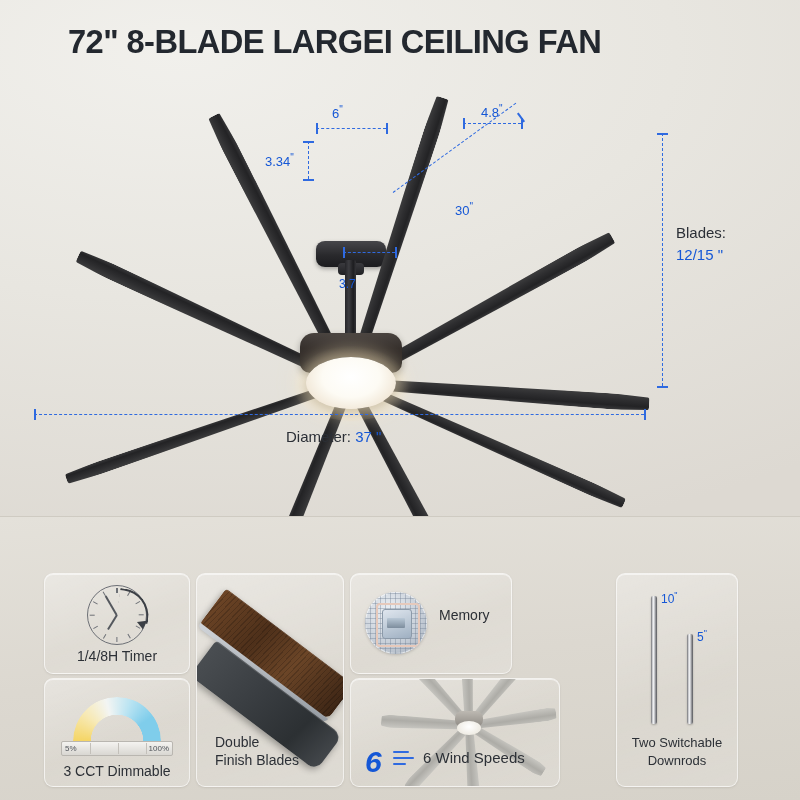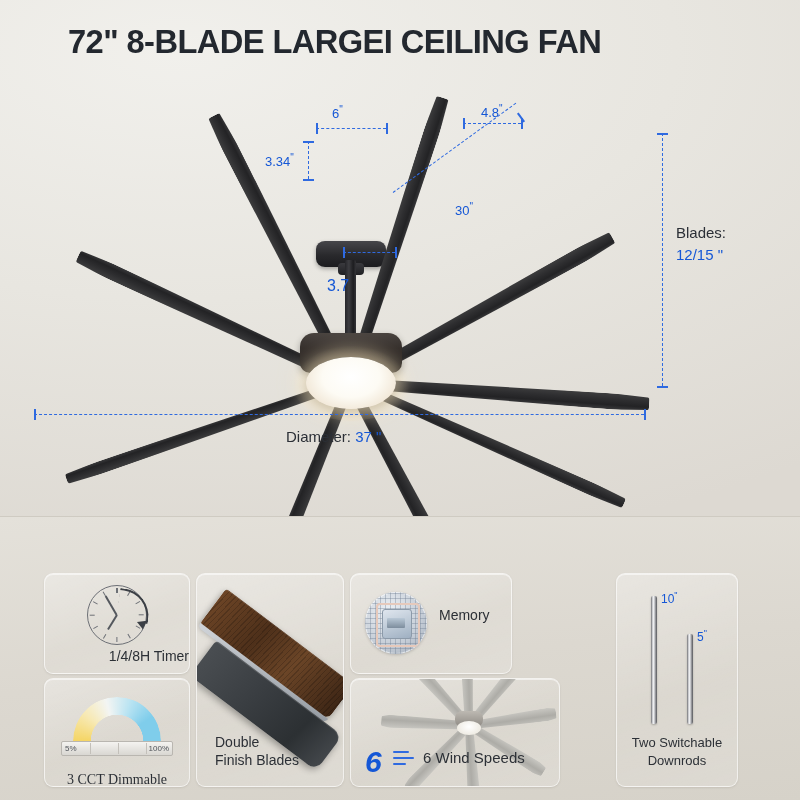--- a/index.html
+++ b/index.html
@@ -281,21 +281,21 @@
     <div class="dline dh" style="left:463px;top:123px;width:58px;"></div>
     <div class="cap-h" style="left:463px;top:118px;"></div>
     <div class="cap-h" style="left:521px;top:118px;"></div>
 
     <div class="dline dh" style="left:393px;top:192px;width:152px;transform:rotate(-36deg);transform-origin:0 50%;"></div>
     <div class="cap-h" style="left:520px;top:112px;transform:rotate(-36deg);"></div>
     <div class="dim" style="left:455px;top:201px;">
       <span>30</span><span class="q">"</span>
     </div>
 
-    <div class="dim" style="left:327px;top:277px;font-size:16px;">
+    <div class="dim" style="left:339px;top:277px;font-size:12px;">
       <span>3.7</span>
     </div>
     <div class="dline dh" style="left:343px;top:252px;width:52px;"></div>
     <div class="cap-h" style="left:343px;top:247px;"></div>
     <div class="cap-h" style="left:395px;top:247px;"></div>
 
     <div class="dline dv" style="left:662px;top:133px;height:253px;"></div>
     <div class="cap-v" style="left:657px;top:133px;"></div>
     <div class="cap-v" style="left:657px;top:386px;"></div>
     <div id="dimHeightLabel">
@@ -327,35 +327,35 @@
           <div class="tk" style="transform:rotate(180deg)"></div>
           <div class="tk" style="transform:rotate(210deg)"></div>
           <div class="tk" style="transform:rotate(240deg)"></div>
           <div class="tk" style="transform:rotate(270deg)"></div>
           <div class="tk" style="transform:rotate(300deg)"></div>
           <div class="tk" style="transform:rotate(330deg)"></div>
           <div class="hh"></div>
             <div class="mh"></div>
           <div class="arrow"></div>
         </div>
-        <div class="clabel" style="top:74px;text-align:right;">1/4/8H Timer</div>
+        <div class="clabel" style="top:74px;">1/4/8H Timer</div>
       </div>
 
       <div class="card" id="c-cct">
         <div class="cctarc">
             <i></i>
           </div>
         <div class="slider">
           <span class="seg" style="left:28px"></span>
           <span class="seg" style="left:56px"></span>
           <span class="seg" style="left:84px"></span>
           <span>5%</span>
           <span>100%</span>
         </div>
-        <div class="clabel" style="top:92px;font-family:Liberation Serif, serif;">3 CCT Dimmable</div>
+        <div class="clabel" style="top:84px;">3 CCT Dimmable</div>
       </div>
 
       <div class="card" id="c-blades">
         <div class="bshot">
           <div class="bwood"></div>
           <div class="bdark"></div>
         </div>
         <div class="clabel" style="top:160px;text-align:left;padding-left:18px;box-sizing:border-box;">Double</div>
         <div class="clabel" style="top:178px;text-align:left;padding-left:18px;box-sizing:border-box;">Finish Blades</div>
       </div>

